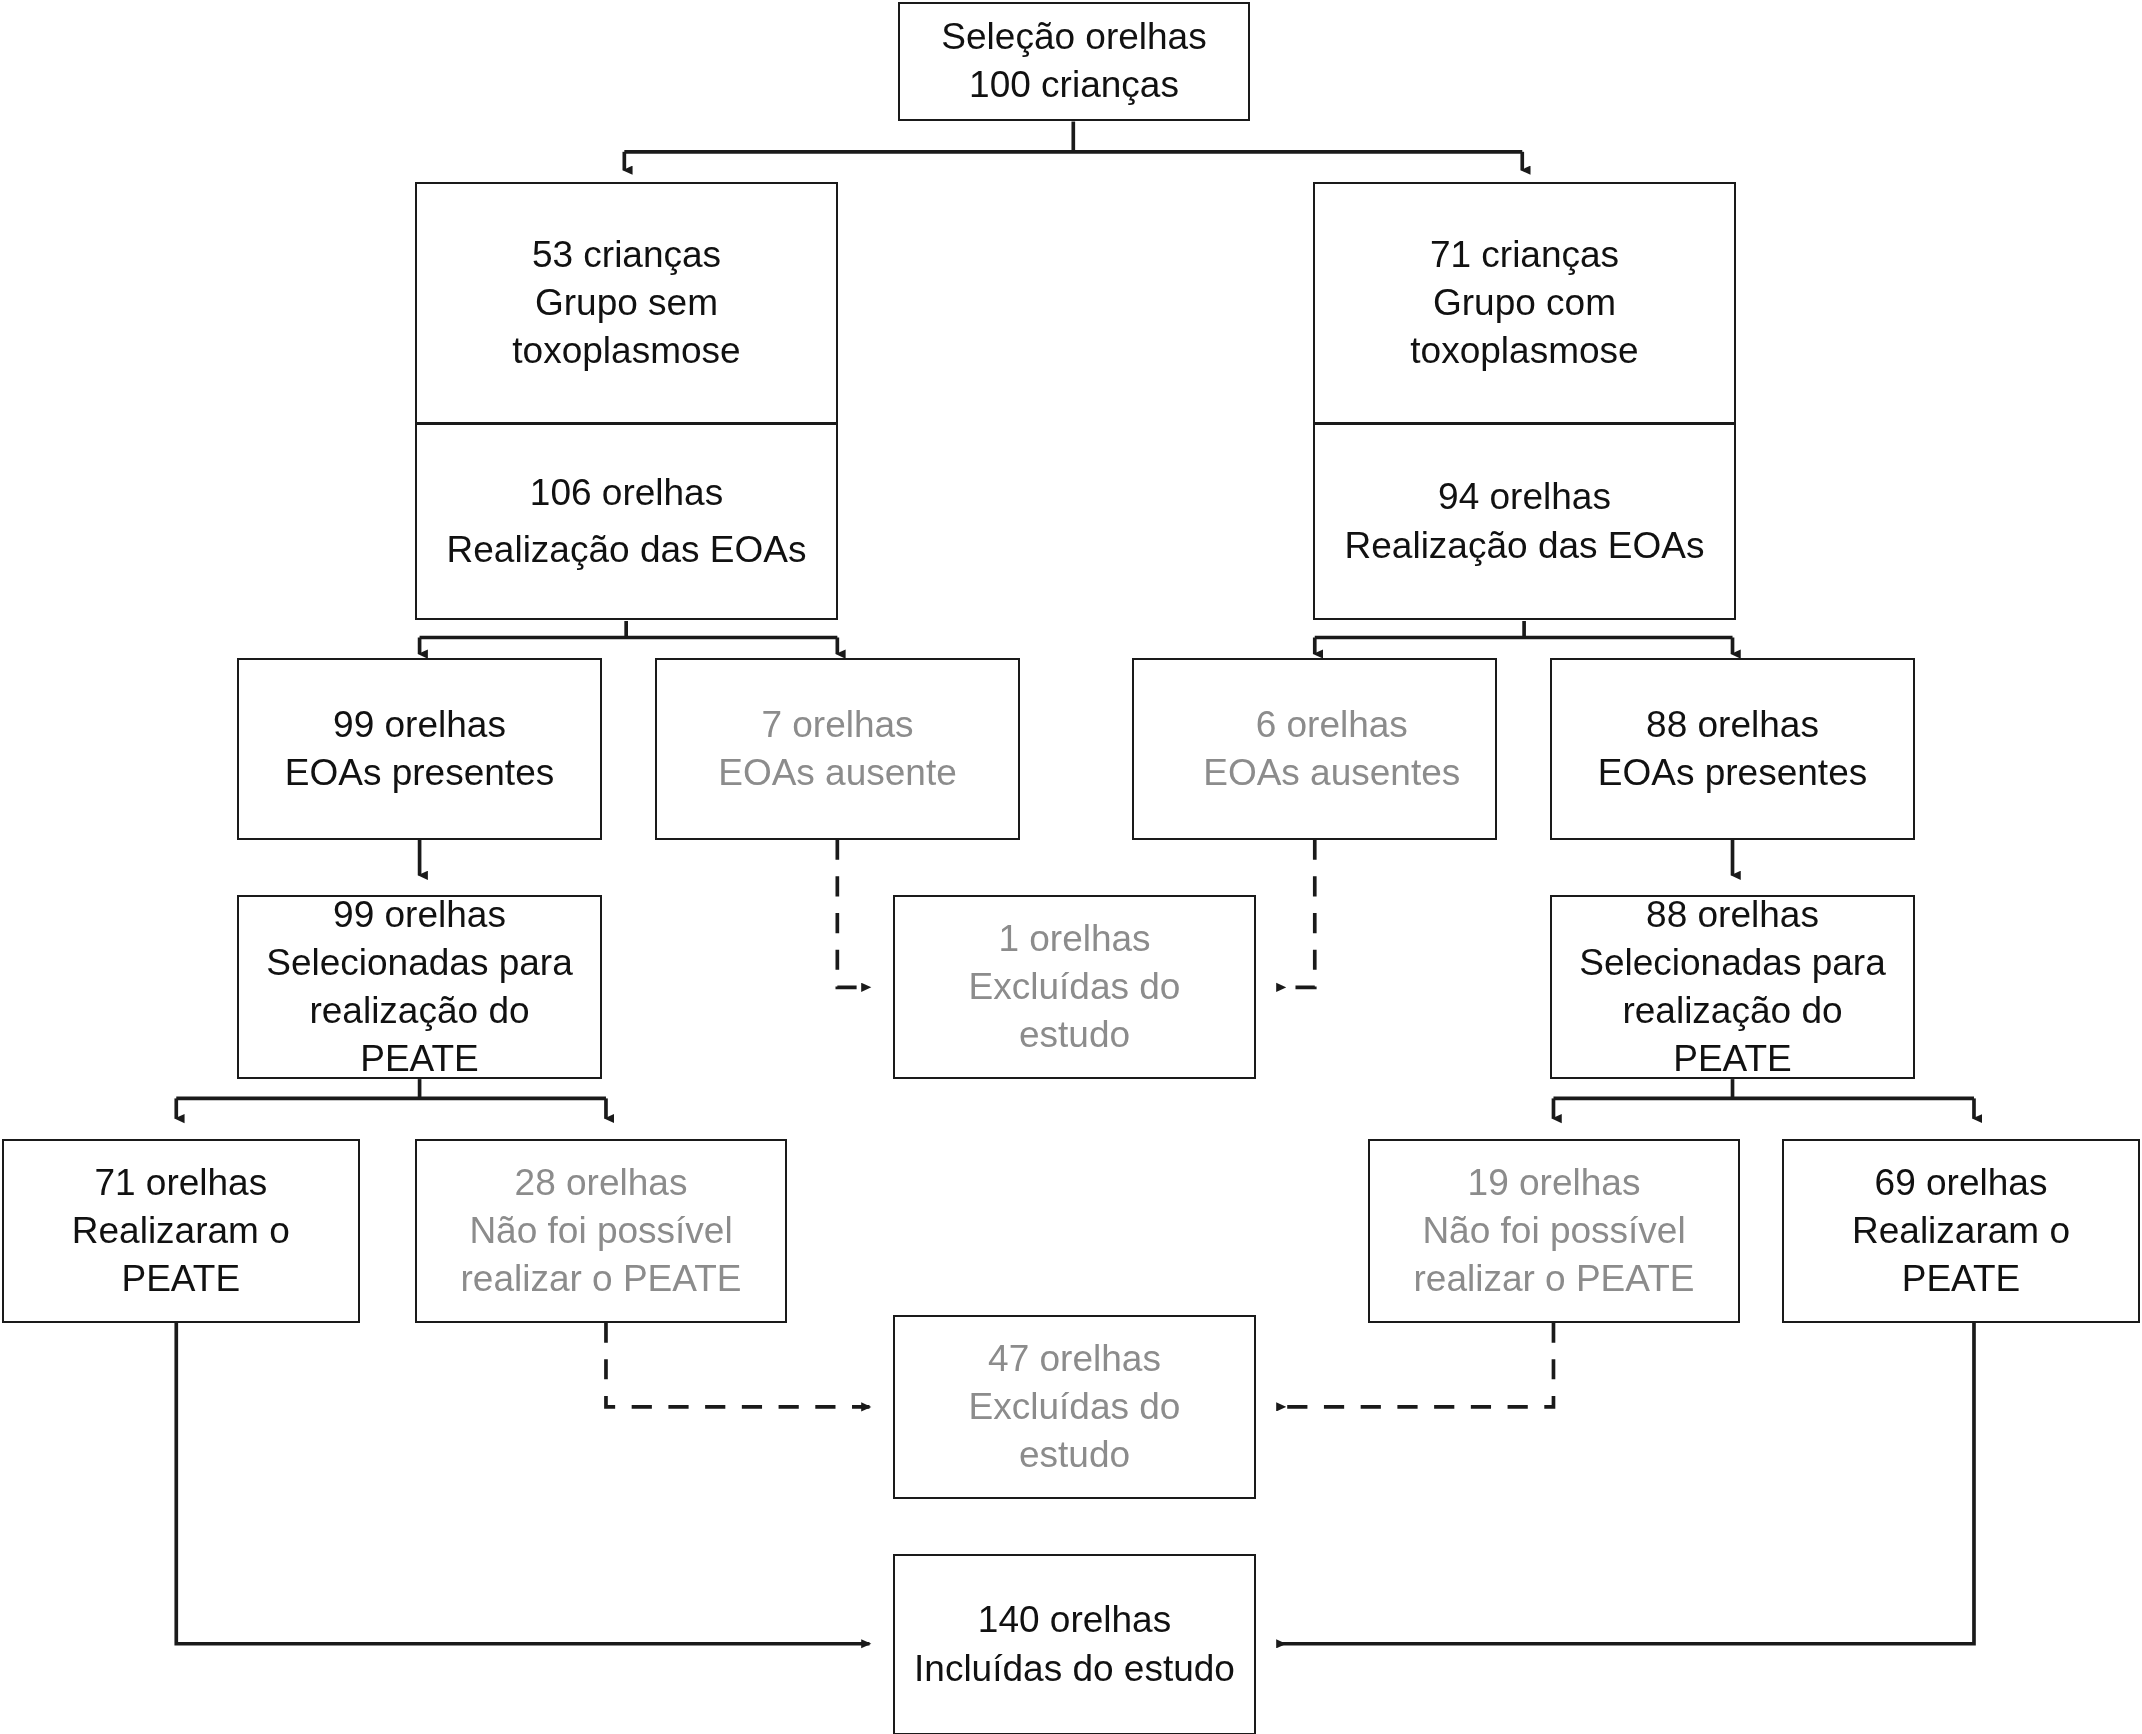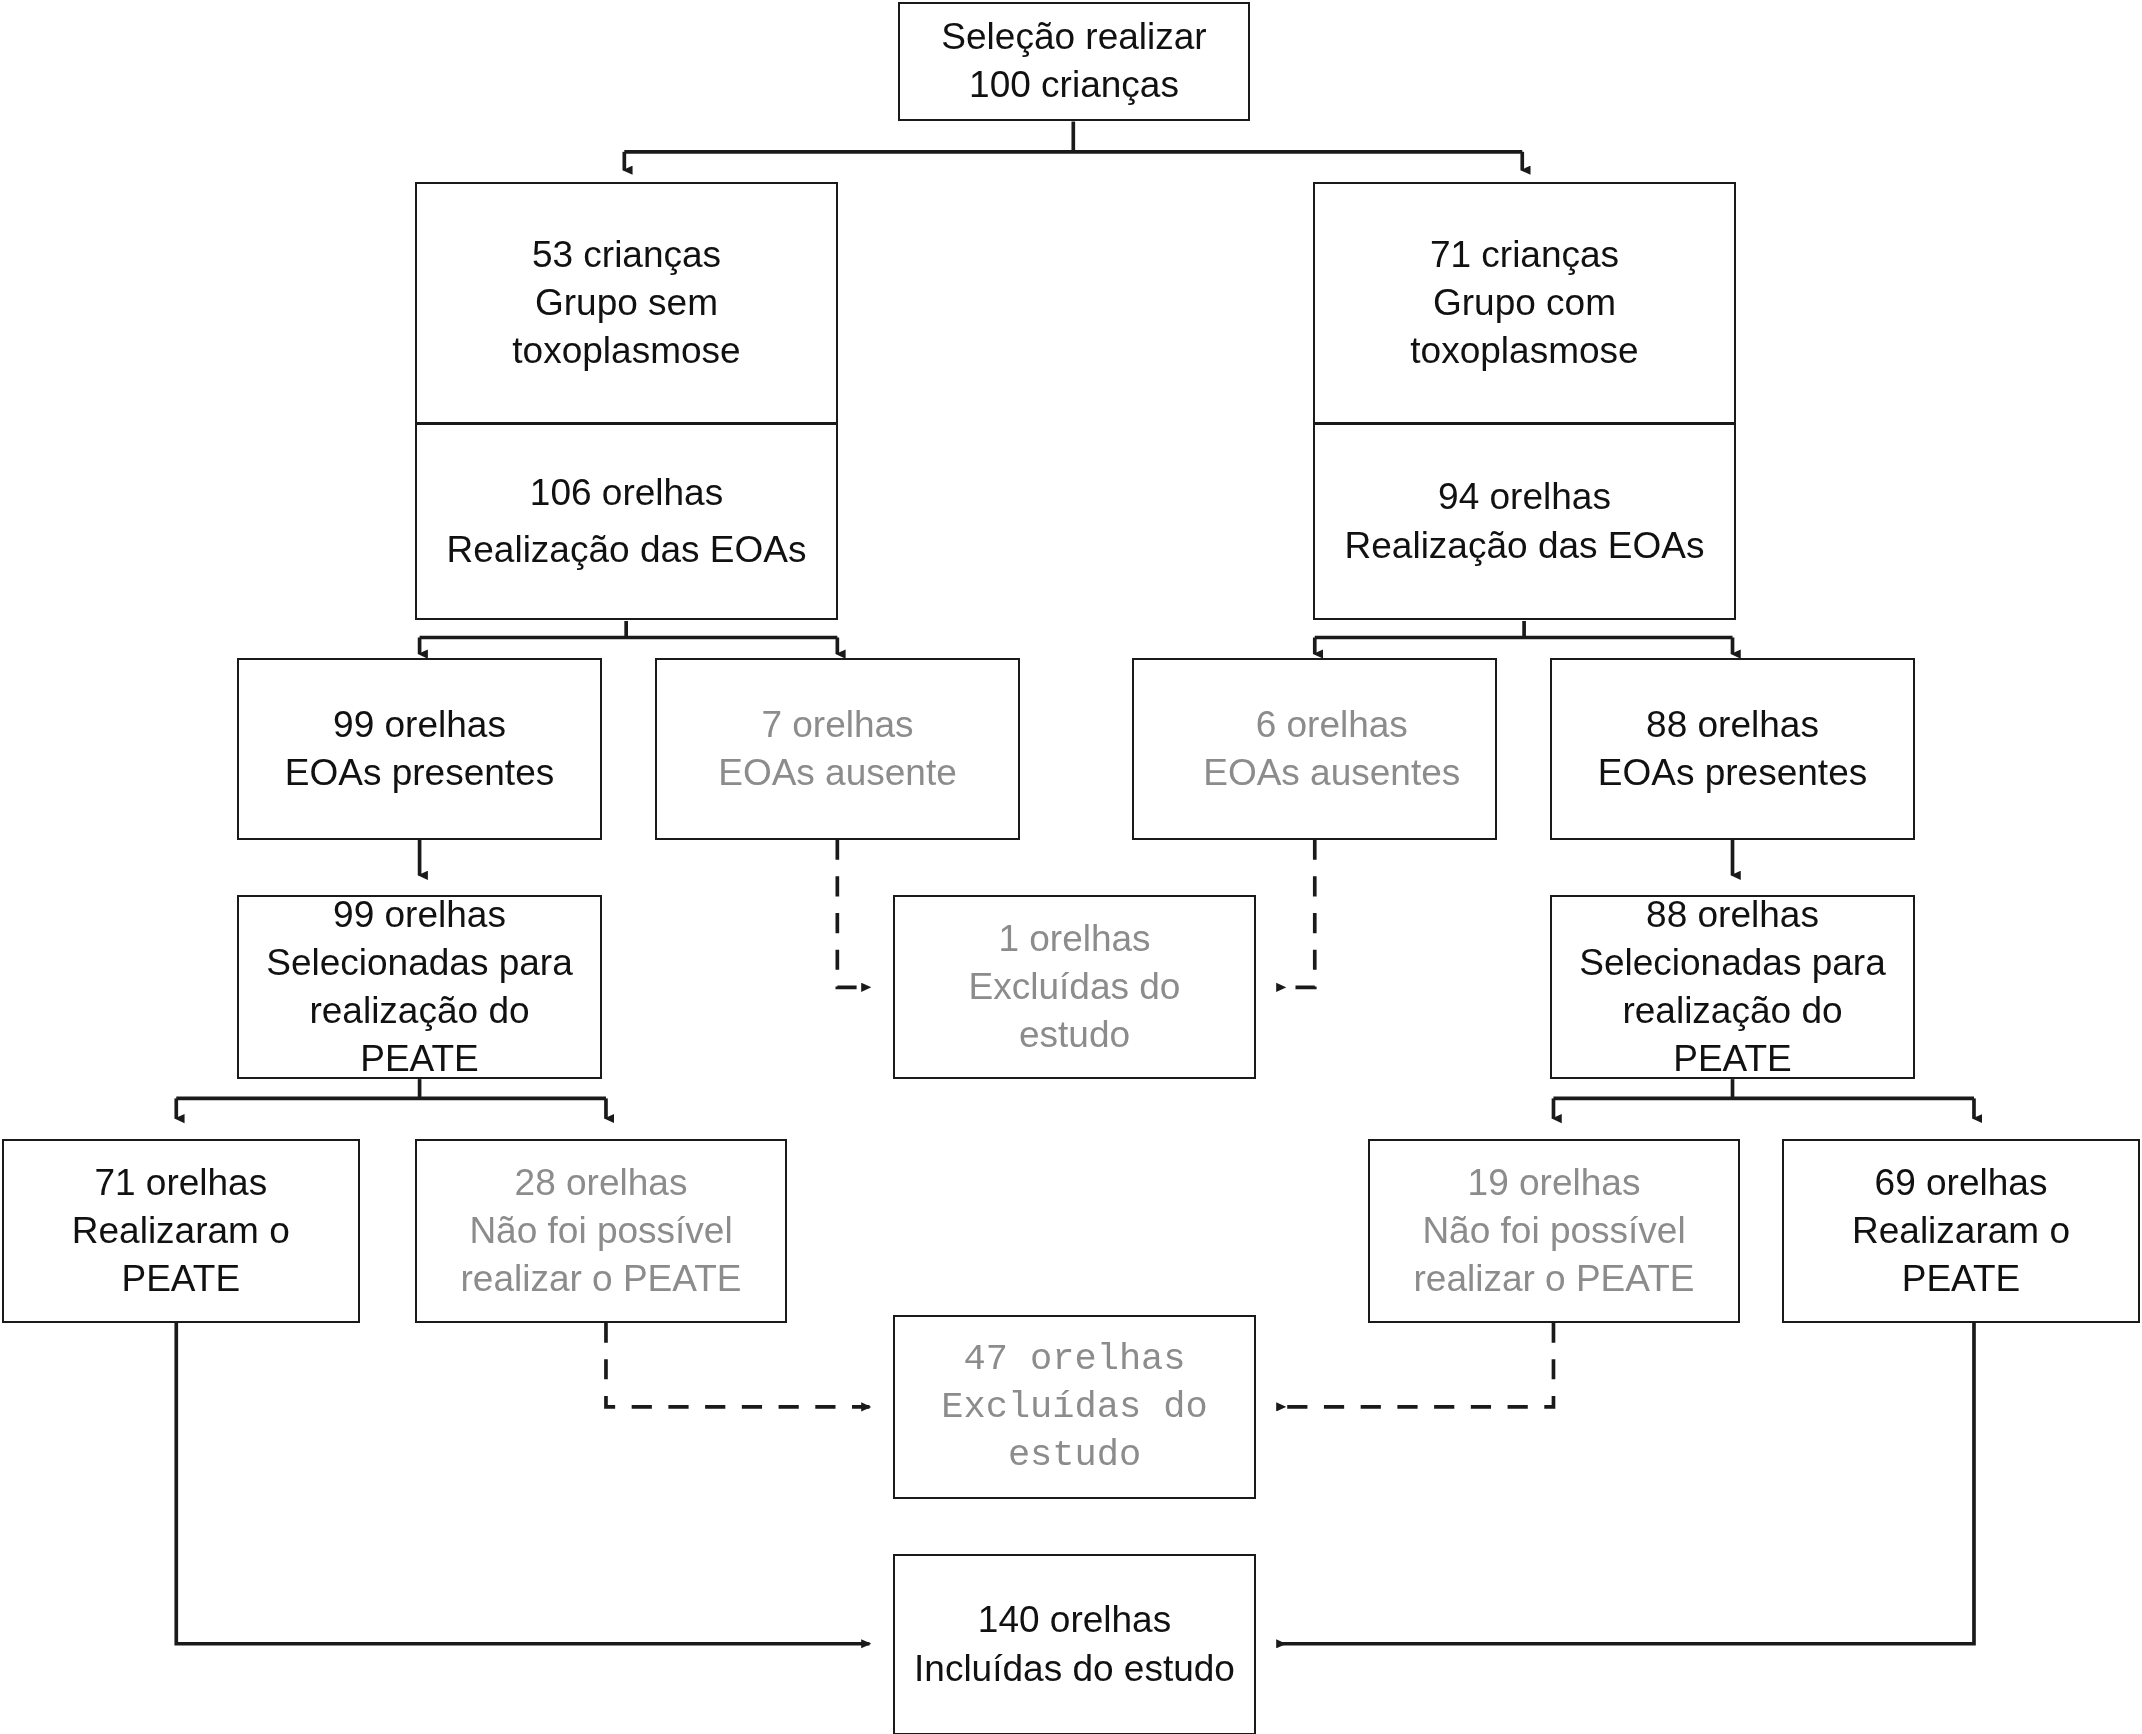--- a/index.html
+++ b/index.html
@@ -114,21 +114,21 @@
 
       <path d="M1432,914 L1432,1075 L1392,1075" marker-end="url(#arrow-left)"></path>
 
       <path d="M660,1440 L660,1532 L947,1532" marker-end="url(#arrow-right)"></path>
 
       <path d="M1692,1440 L1692,1532 L1392,1532" marker-end="url(#arrow-left)"></path>
     </g>
   </svg>
 
   <div class="node-box" style="left:898px; top:1.8px; width:352px; height:119px;">
-    <span class="node-line">Seleção realizar</span>
+    <span class="node-line">Seleção orelhas</span>
     <span class="node-line">100 crianças</span>
   </div>
 
   <div class="node-box" style="left:415px; top:182px; width:423px; height:242px;">
     <span class="node-line">53 crianças</span>
     <span class="node-line">Grupo sem</span>
     <span class="node-line">toxoplasmose</span>
   </div>
 
   <div class="node-box" style="left:1313px; top:182px; width:423px; height:242px;">
@@ -204,21 +204,21 @@
     <span class="node-line">Não foi possível</span>
     <span class="node-line">realizar o PEATE</span>
   </div>
 
   <div class="node-box" style="left:1782px; top:1139px; width:358px; height:184px;">
     <span class="node-line">69 orelhas</span>
     <span class="node-line">Realizaram o</span>
     <span class="node-line">PEATE</span>
   </div>
 
-  <div class="node-box muted" style="left:893px; top:1315px; width:363px; height:184px;font-family:Liberation Mono, monospace;">
+  <div class="node-box muted" style="left:893px; top:1315px; width:363px; height:184px;">
     <span class="node-line">47 orelhas</span>
     <span class="node-line">Excluídas do</span>
     <span class="node-line">estudo</span>
   </div>
 
   <div class="node-box" style="left:893px; top:1554px; width:363px; height:181px;">
     <span class="node-line">140 orelhas</span>
     <span class="node-line">Incluídas do estudo</span>
   </div>
 

